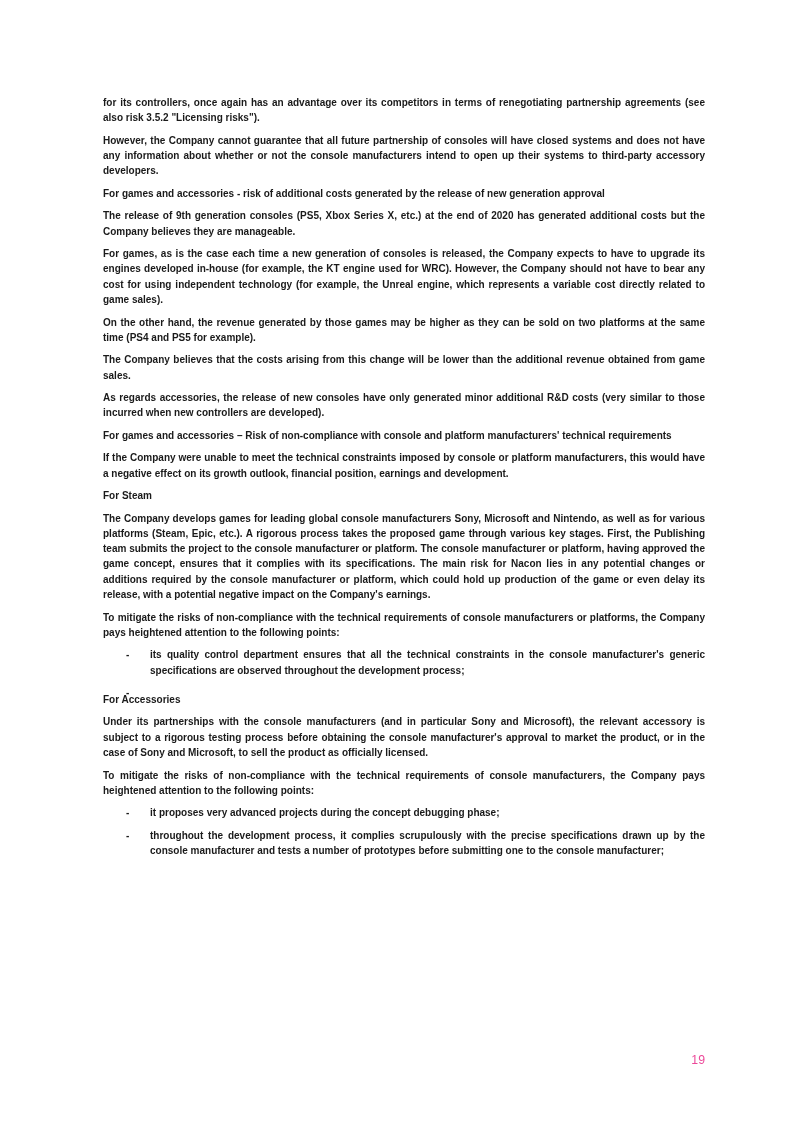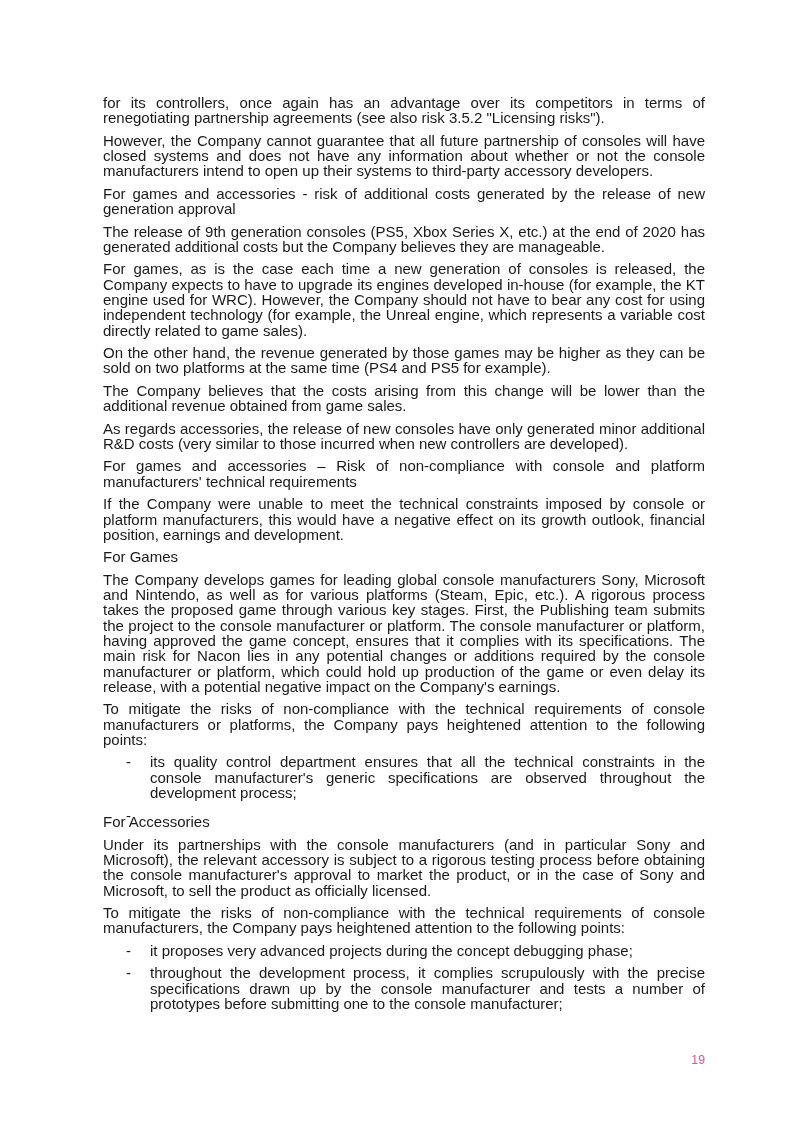--- a/index.html
+++ b/index.html
@@ -13,22 +13,23 @@
       position: relative;
       overflow: hidden;
       font-family: "Liberation Sans", sans-serif;
       color: #1a1a1a;
     }
     .page {
       position: absolute;
       left: 103px;
       top: 95px;
       width: 602px;
-      font-size: 15px;
+      font-size: 10px;
       line-height: 15.3px;
+      font-weight: bold;
     }
     .p {
       margin: 0 0 7.2px 0;
       text-align: justify;
     }
     .bullets {
       margin: 0 0 7.2px 0;
       padding: 0;
       list-style: none;
     }
@@ -63,21 +64,21 @@
   <p class="p">However, the Company cannot guarantee that all future partnership of consoles will have closed systems and does not have any information about whether or not the console manufacturers intend to open up their systems to third-party accessory developers.</p>
   <p class="p">For games and accessories - risk of additional costs generated by the release of new generation approval</p>
   <p class="p">The release of 9th generation consoles (PS5, Xbox Series X, etc.) at the end of 2020 has generated additional costs but the Company believes they are manageable.</p>
   <p class="p">For games, as is the case each time a new generation of consoles is released, the Company expects to have to upgrade its engines developed in-house (for example, the KT engine used for WRC). However, the Company should not have to bear any cost for using independent technology (for example, the Unreal engine, which represents a variable cost directly related to game sales).</p>
   <p class="p">On the other hand, the revenue generated by those games may be higher as they can be sold on two platforms at the same time (PS4 and PS5 for example).</p>
   <p class="p">The Company believes that the costs arising from this change will be lower than the additional revenue obtained from game sales.</p>
   <p class="p">As regards accessories, the release of new consoles have only generated minor additional R&amp;D costs (very similar to those incurred when new controllers are developed).</p>
   <p class="p">For games and accessories – Risk of non-compliance with console and platform manufacturers' technical requirements</p>
   <p class="p">If the Company were unable to meet the technical constraints imposed by console or platform manufacturers, this would have a negative effect on its growth outlook, financial position, earnings and development.</p>
 
-  <p class="p">For Games</p>
+  <p class="p">For Steam</p>
   <p class="p">The Company develops games for leading global console manufacturers Sony, Microsoft and Nintendo, as well as for various platforms (Steam, Epic, etc.). A rigorous process takes the proposed game through various key stages. First, the Publishing team submits the project to the console manufacturer or platform. The console manufacturer or platform, having approved the game concept, ensures that it complies with its specifications. The main risk for Nacon lies in any potential changes or additions required by the console manufacturer or platform, which could hold up production of the game or even delay its release, with a potential negative impact on the Company's earnings.</p>
   <p class="p">To mitigate the risks of non-compliance with the technical requirements of console manufacturers or platforms, the Company pays heightened attention to the following points:</p>
   <ul class="bullets">
     <li class="bullet">
       <span class="dash">-</span>
       <span>its quality control department ensures that all the technical constraints in the console manufacturer's generic specifications are observed throughout the development process;</span>
     </li>
     <li class="bullet">
       <span class="dash">-</span>
     </li>

